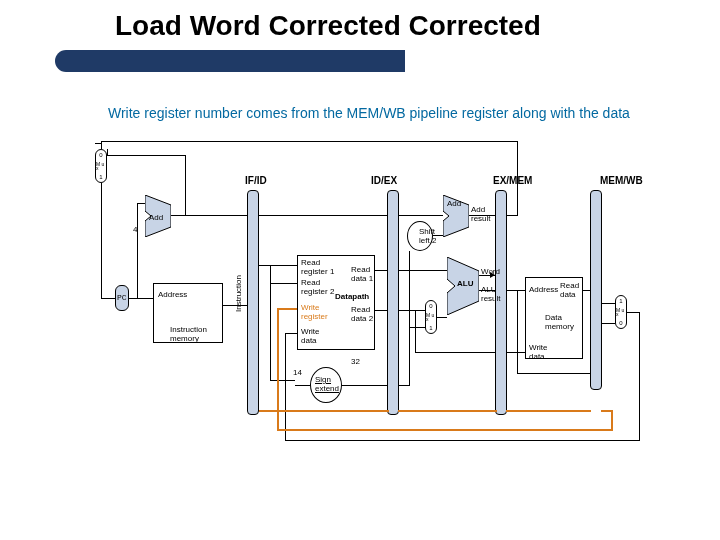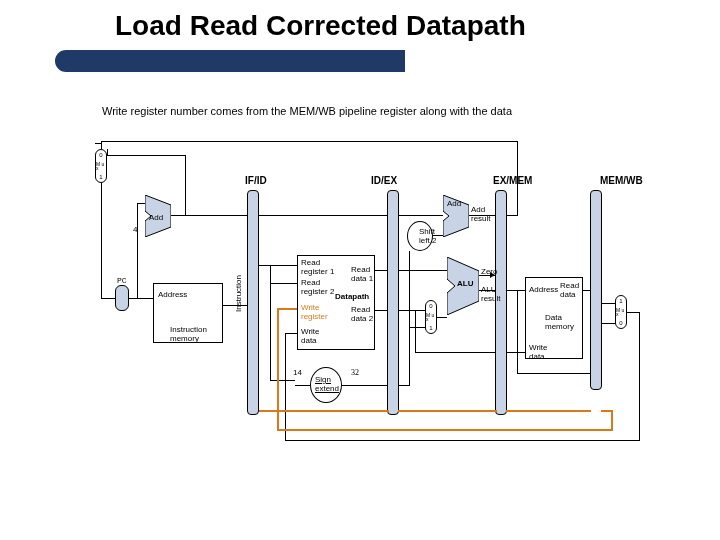--- a/index.html
+++ b/index.html
@@ -24,23 +24,23 @@
     top: 50px;
     left: 55px;
     width: 350px;
     height: 22px;
     background: #1f3a66;
     border-radius: 11px 0 0 11px;
   }
   .subtitle {
     position: absolute;
     top: 105px;
-    left: 102px;
-    font-size: 11px;
-    color: #000000;
+    left: 108px;
+    font-size: 14px;
+    color: #0369a1;
   }
   .diagram {
     position: absolute;
     top: 135px;
     left: 95px;
     width: 560px;
     height: 325px;
     background: #fff;
   }
   .lbl {
@@ -103,21 +103,21 @@
     position: absolute;
     width: 0; height: 0;
     border-top: 3px solid transparent;
     border-bottom: 3px solid transparent;
     border-left: 5px solid #000;
   }
 </style>
 </head>
 <body>
 
-<div class="title">Load Read Corrected Datapath</div>
+<div class="title">Load Word Corrected Corrected</div>
 <div class="bullet-tail"></div>
 <div class="subtitle">Write register number comes from the MEM/WB pipeline register along with the data</div>
 
 <div class="diagram">
 
   <div class="pipe-label" style="left:150px; top:40px;">IF/ID</div>
   <div class="pipe-label" style="left:276px; top:40px;">ID/EX</div>
   <div class="pipe-label" style="left:398px; top:40px;">EX/MEM</div>
   <div class="pipe-label" style="left:488px; top:40px;padding-left:17px;">MEM/WB</div>
 
@@ -128,21 +128,21 @@
 
   <div class="mux" style="left:0px; top:14px;">
     <span>0</span>
     <span style="font-size:5px;line-height:0.8;">M
 u
 x</span>
     <span>1</span>
   </div>
 
   <div class="block" style="left:20px; top:150px; width:14px; height:26px;"></div>
-  <div class="lbl" style="left:22px; top:141px;font-family:Liberation Mono, monospace;">PC</div>
+  <div class="lbl" style="left:22px; top:158px;font-family:Liberation Mono, monospace;">PC</div>
 
   <svg class="adder" style="left:50px; top:60px;" viewBox="0 0 26 42">
     <path d="M0 0 L26 10 L26 32 L0 42 L0 26 L6 21 L0 16 Z" fill="#c8d4e6" stroke="#000" stroke-width="1"></path>
   </svg>
   <div class="lbl" style="left:54px; top:78px;">Add</div>
   <div class="lbl" style="left:38px; top:90px;">4</div>
 
   <div class="line line-v" style="left:6px; top:48px; height:115px;"></div>
   <div class="line line-h" style="left:6px; top:163px; width:14px;"></div>
 
@@ -187,21 +187,21 @@
   <div class="lbl" style="left:256px; top:170px;">Read
 data 2</div>
 
   <div class="line line-h" style="left:280px; top:135px; width:12px;"></div>
   <div class="line line-h" style="left:280px; top:175px; width:12px;"></div>
 
   <div class="ellipse" style="left:215px; top:232px; width:32px; height:36px;"></div>
   <div class="lbl" style="left:220px; top:240px;text-decoration:underline;">Sign
 extend</div>
   <div class="lbl" style="left:198px; top:233px;">14</div>
-  <div class="lbl" style="left:256px; top:233px;font-family:Liberation Serif, serif;">32</div>
+  <div class="lbl" style="left:256px; top:222px;">32</div>
   <div class="line line-h" style="left:247px; top:250px; width:45px;"></div>
   <div class="line line-h" style="left:200px; top:250px; width:15px;"></div>
 
   <div class="ellipse" style="left:312px; top:86px; width:26px; height:30px;"></div>
   <div class="lbl" style="left:324px; top:92px;">Shift
 left 2</div>
 
   <svg class="adder" style="left:348px; top:60px;" viewBox="0 0 26 42">
     <path d="M0 0 L26 10 L26 32 L0 42 L0 26 L6 21 L0 16 Z" fill="#c8d4e6" stroke="#000" stroke-width="1"></path>
   </svg>
@@ -223,21 +223,21 @@
     <span>1</span>
   </div>
   <div class="line line-h" style="left:304px; top:135px; width:48px;"></div>
   <div class="line line-h" style="left:304px; top:175px; width:26px;"></div>
   <div class="line line-h" style="left:314px; top:192px; width:16px;"></div>
 
   <svg style="position:absolute; left:352px; top:122px; width:32px; height:58px;" viewBox="0 0 32 58">
     <path d="M0 0 L32 14 L32 44 L0 58 L0 36 L8 29 L0 22 Z" fill="#c8d4e6" stroke="#000" stroke-width="1"></path>
   </svg>
   <div class="lbl" style="left:362px; top:144px; font-weight:bold;">ALU</div>
-  <div class="lbl" style="left:386px; top:132px;">Zero</div>
+  <div class="lbl" style="left:386px; top:132px;">Word</div>
   <div class="lbl" style="left:386px; top:150px;">ALU
 result</div>
   <div class="line line-h" style="left:342px; top:182px; width:10px;"></div>
   <div class="line line-h" style="left:384px; top:140px; width:16px;"></div>
   <div class="line line-h" style="left:384px; top:155px; width:16px;"></div>
   <div class="arrow-r" style="left:395px; top:137px;"></div>
 
   <div class="line line-v" style="left:320px; top:175px; height:42px;"></div>
   <div class="line line-h" style="left:320px; top:217px; width:80px;"></div>
 

